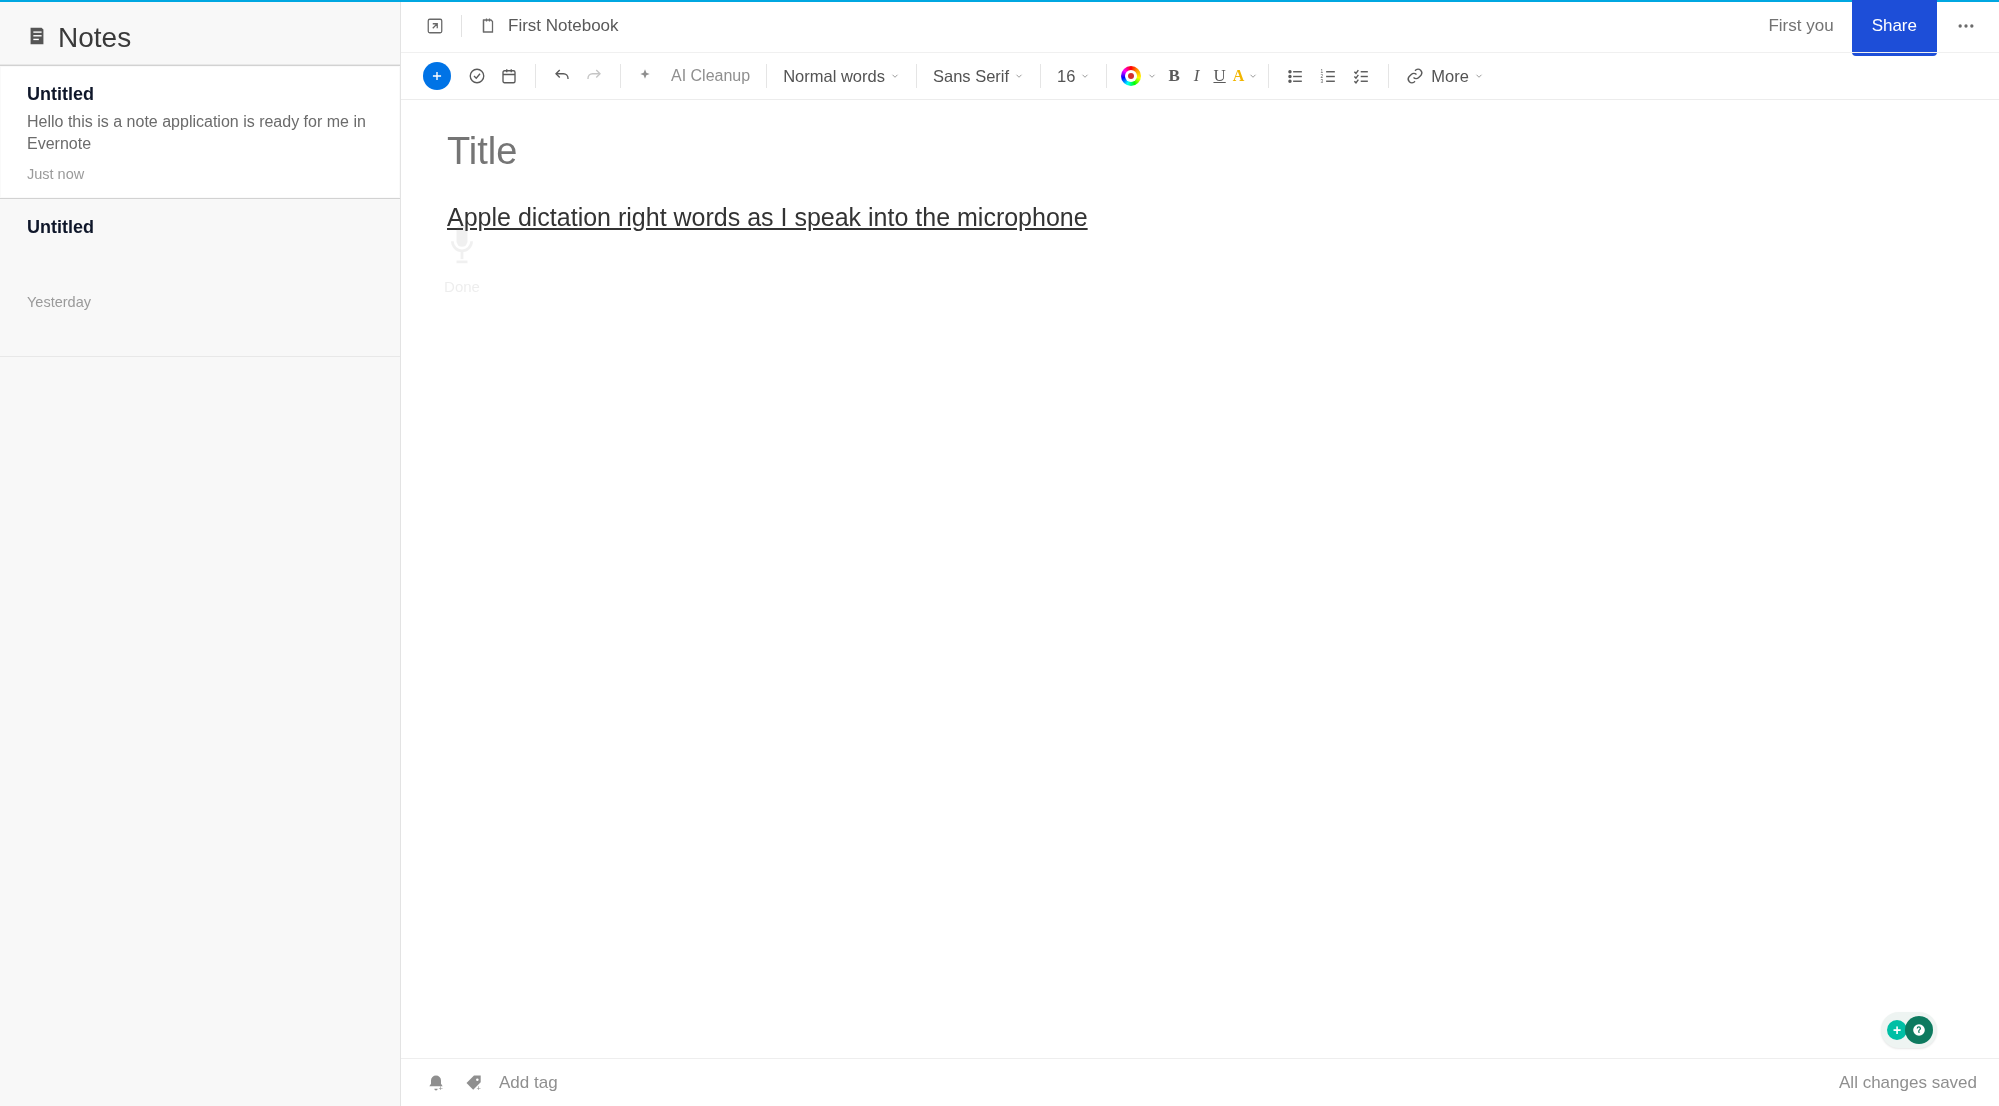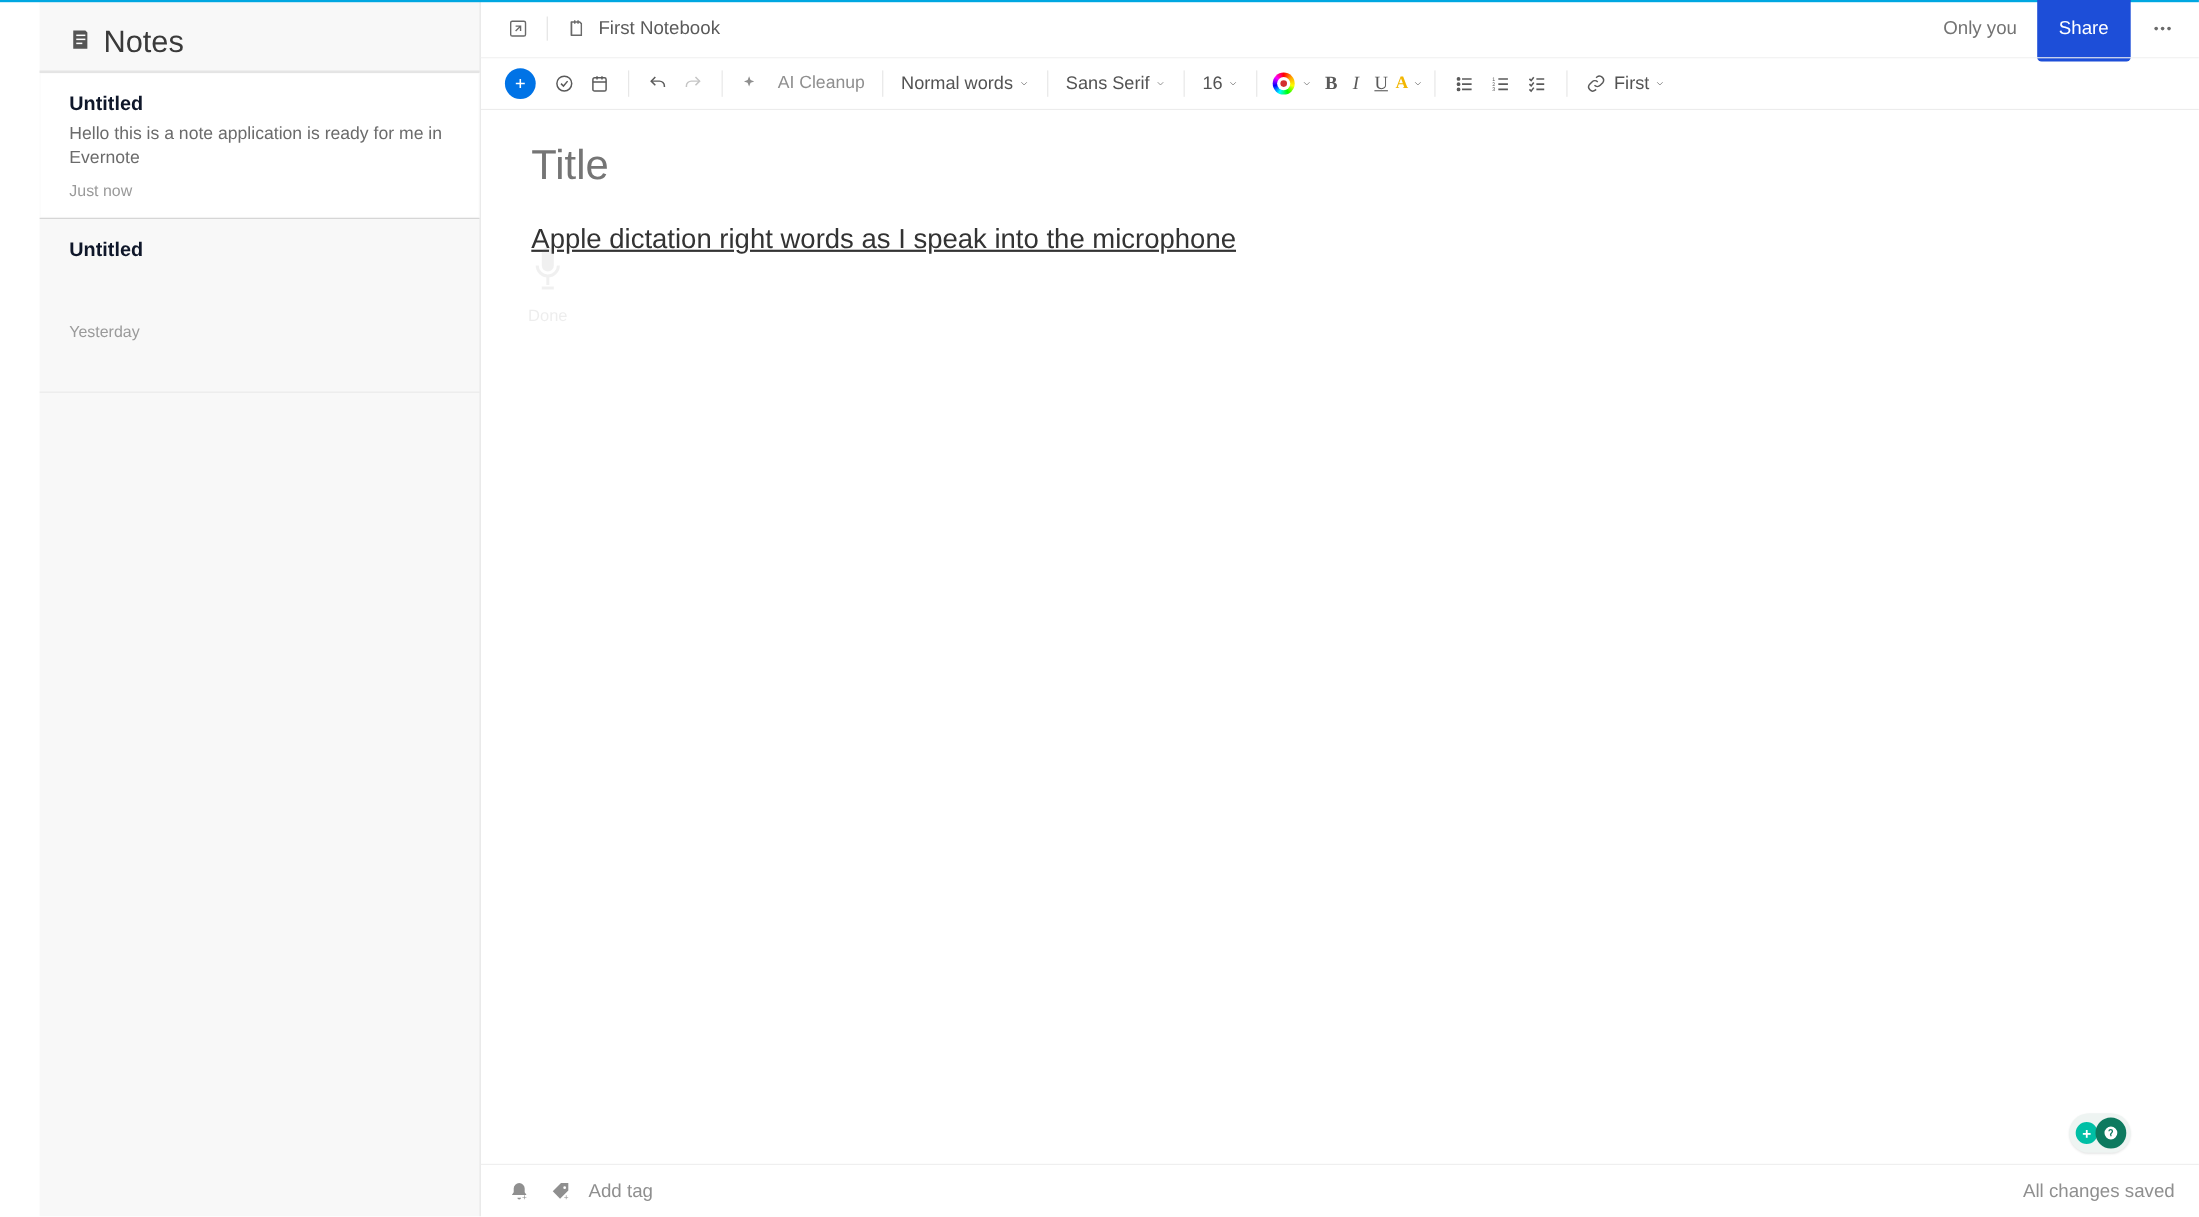--- a/index.html
+++ b/index.html
@@ -16,21 +16,21 @@
   }
   .app {
     display: flex;
     width: 100%; height: 100%;
   }
   
   .sidebar {
     width: 401px;
     border-right: 1px solid #e3e3e3;
     background: #f8f8f8;
-    display: flex; flex-direction: column; margin-left: 36px;
+    display: flex; flex-direction: column;
   }
   .sidebar-header {
     padding: 22px 26px 10px 26px;
     display: flex; align-items: center; gap: 10px;
   }
   .notes-icon svg { width: 22px; height: 22px; fill: #4f4f4f; }
   .sidebar-title {
     font-size: 28px; font-weight: 500; color: #3a3a3a;
   }
   .sidebar-sub {
@@ -251,21 +251,21 @@
         <span class="notebook-icon">
           <svg viewBox="0 0 24 24">
               <path d="M6 4h10l2 2v14H6z"></path>
               <path d="M6 4v16"></path>
               <path d="M10 2v4M14 2v4"></path>
             </svg>
         </span>
         <span>First Notebook</span>
       </div>
       <div class="header-spacer"></div>
-      <span class="only-you">Only you</span>
+      <span class="only-you">First you</span>
       <button class="share-btn">Share</button>
       <span class="overflow-btn">
         <svg viewBox="0 0 24 24">
             <circle cx="5" cy="12" r="2"></circle>
             <circle cx="12" cy="12" r="2"></circle>
             <circle cx="19" cy="12" r="2"></circle>
           </svg>
       </span>
     </div>
 
@@ -380,21 +380,21 @@
           </svg>
       </span>
       <span class="tb-sep"></span>
       <span class="tb-btn">
         <svg viewBox="0 0 24 24">
             <path d="M10 14a5 5 0 007 0l3-3a5 5 0 00-7-7l-1 1"></path>
             <path d="M14 10a5 5 0 00-7 0l-3 3a5 5 0 007 7l1-1"></path>
           </svg>
       </span>
       <span class="more-label">
-        <span>First</span>
+        <span>More</span>
         <svg class="chev" viewBox="0 0 24 24" fill="none" stroke="#888" stroke-width="2">
             <path d="M6 9l6 6 6-6"></path>
           </svg>
       </span>
     </div>
 
     <div class="editor">
       <input class="title-input" placeholder="Title" style="">
       <div class="body-line">Apple dictation right words as I speak into the microphone</div>
 

